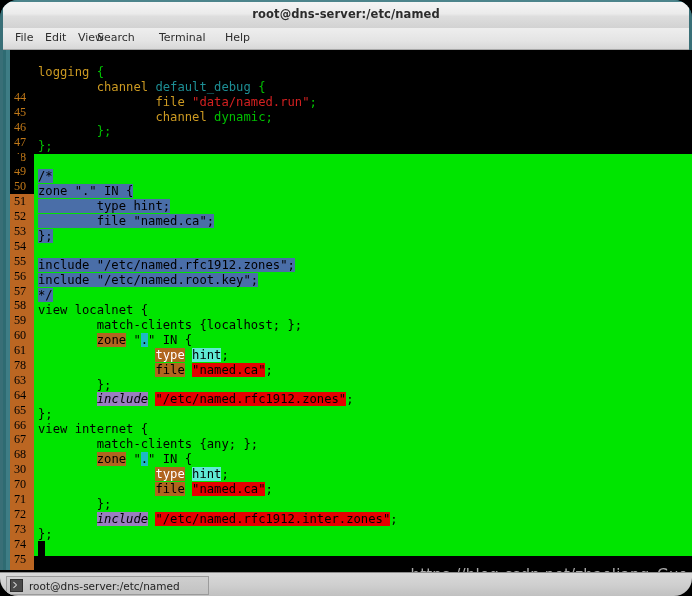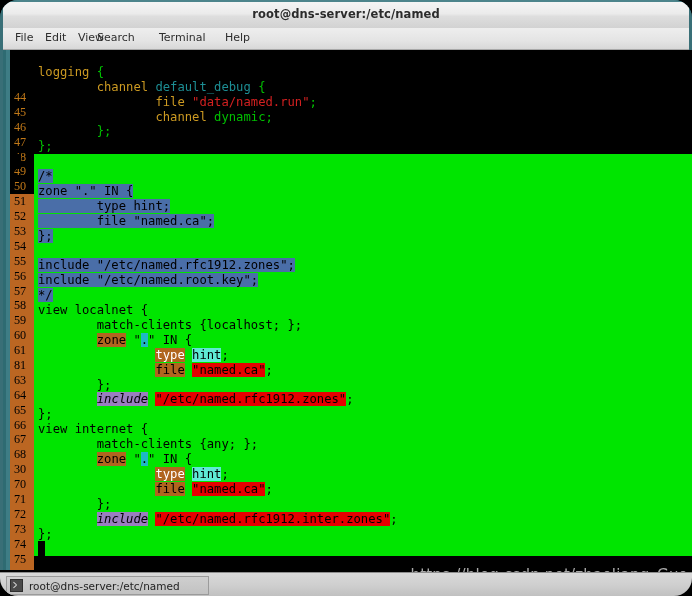--- a/index.html
+++ b/index.html
@@ -362,21 +362,21 @@
           <span class="gutter gut-brown">60</span>
           <span class="code"><span class="sel">*/</span></span>
         </div>
 
         <div class="row bg-green">
           <span class="gutter gut-brown">61</span>
           <span class="code g-plain">view localnet {</span>
         </div>
 
         <div class="row bg-green">
-          <span class="gutter gut-brown">81</span>
+          <span class="gutter gut-brown">78</span>
           <span class="code g-plain">        match-clients {localhost; };</span>
         </div>
 
         <div class="row bg-green">
           <span class="gutter gut-brown">63</span>
           <span class="code g-plain">        <span class="hl-zone">zone</span> "<span class="hl-dot">.</span>" IN {</span>
         </div>
 
         <div class="row bg-green">
           <span class="gutter gut-brown">64</span>

